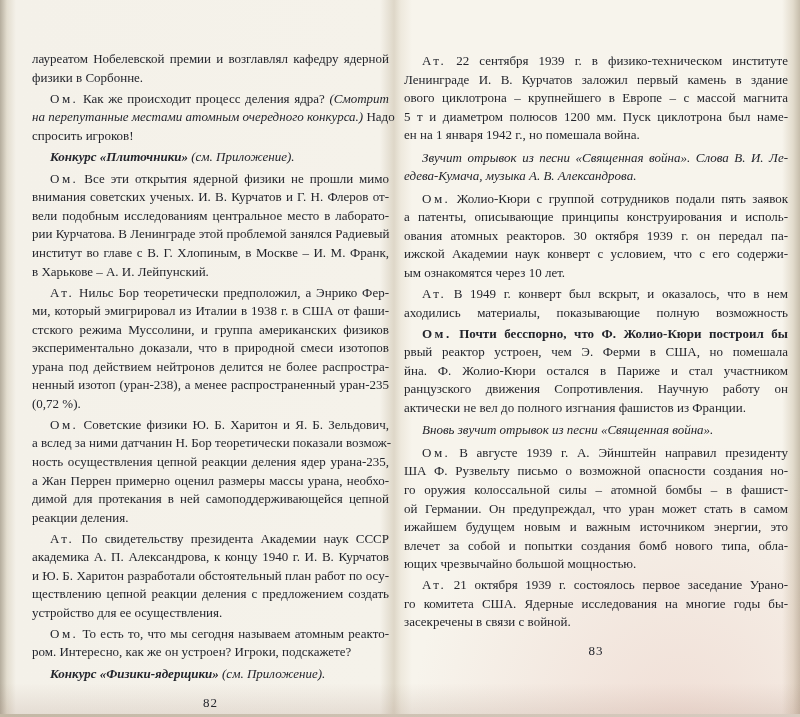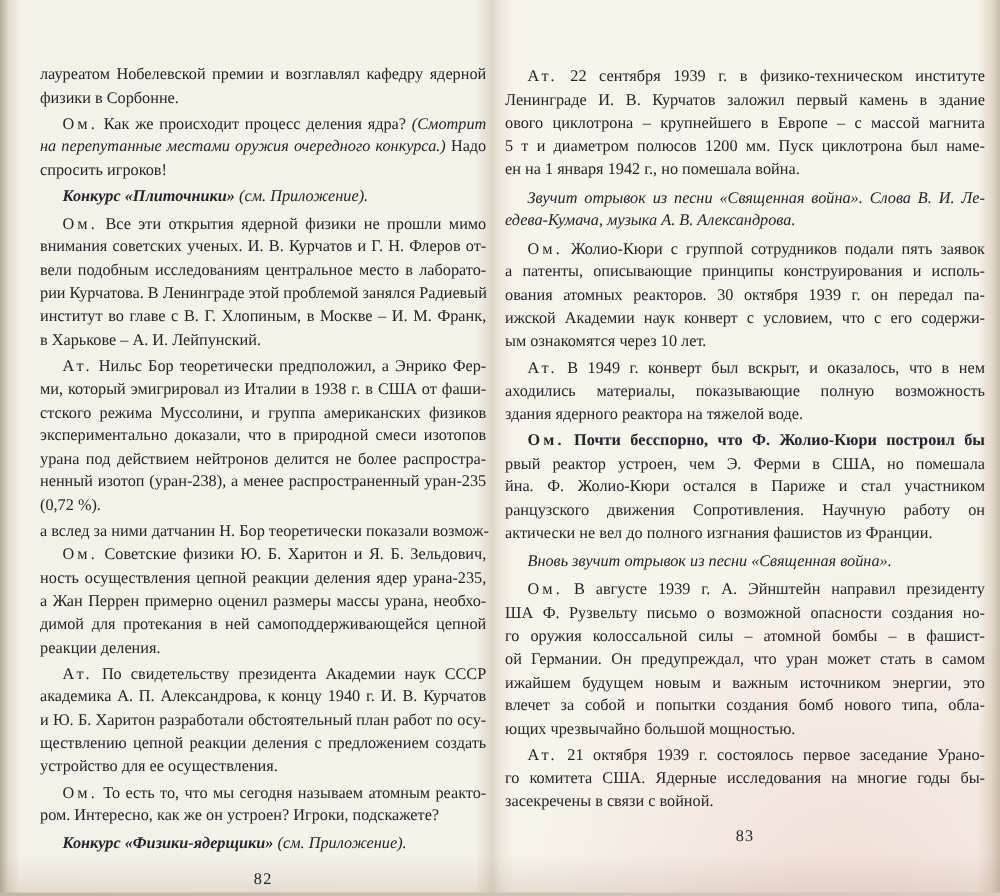--- a/index.html
+++ b/index.html
@@ -43,21 +43,21 @@
 <div>
 
   <div class="page page-left">
     <div id="left-col">
         <div class="para body">
           <div class="line">лауреатом Нобелевской премии и возглавлял кафедру ядерной</div>
           <div class="line end">физики в Сорбонне.</div>
         </div>
         <div class="para body">
           <div class="line" style="padding-left: 18px;"><span class="sp">Ом.</span><span> Как же происходит процесс деления ядра? </span><span class="i">(Смотрит</span></div>
-          <div class="line"><span class="i">на перепутанные местами оружия очередного конкурса.)</span><span> Надо</span></div>
+          <div class="line"><span class="i">на перепутанные местами атомным очередного конкурса.)</span><span> Надо</span></div>
           <div class="line end">спросить игроков!</div>
         </div>
         <div class="para heading">
           <div class="line end" style="padding-left: 18px;"><span class="bi">Конкурс «Плиточники» </span><span class="i">(см. Приложение).</span></div>
         </div>
         <div class="para body">
           <div class="line" style="padding-left: 18px;"><span class="sp">Ом.</span><span> Все эти открытия ядерной физики не прошли мимо</span></div>
           <div class="line">внимания советских ученых. И. В. Курчатов и Г. Н. Флеров от-</div>
           <div class="line">вели подобным исследованиям центральное место в лаборато-</div>
           <div class="line">рии Курчатова. В Ленинграде этой проблемой занялся Радиевый</div>
@@ -67,22 +67,22 @@
         <div class="para body">
           <div class="line" style="padding-left: 18px;"><span class="sp">Ат.</span><span> Нильс Бор теоретически предположил, а Энрико Фер-</span></div>
           <div class="line">ми, который эмигрировал из Италии в 1938 г. в США от фаши-</div>
           <div class="line">стского режима Муссолини, и группа американских физиков</div>
           <div class="line">экспериментально доказали, что в природной смеси изотопов</div>
           <div class="line">урана под действием нейтронов делится не более распростра-</div>
           <div class="line">ненный изотоп (уран-238), а менее распространенный уран-235</div>
           <div class="line end">(0,72 %).</div>
         </div>
         <div class="para body">
+          <div class="line" style="padding-left: 18px;"><span class="sp">Ом.</span><span> Советские физики Ю. Б. Харитон и Я. Б. Зельдович,</span></div>
           <div class="line">а вслед за ними датчанин Н. Бор теоретически показали возмож-</div>
-          <div class="line" style="padding-left: 18px;"><span class="sp">Ом.</span><span> Советские физики Ю. Б. Харитон и Я. Б. Зельдович,</span></div>
           <div class="line">ность осуществления цепной реакции деления ядер урана-235,</div>
           <div class="line">а Жан Перрен примерно оценил размеры массы урана, необхо-</div>
           <div class="line">димой для протекания в ней самоподдерживающейся цепной</div>
           <div class="line end">реакции деления.</div>
         </div>
         <div class="para body">
           <div class="line" style="padding-left: 18px;"><span class="sp">Ат.</span><span> По свидетельству президента Академии наук СССР</span></div>
           <div class="line">академика А. П. Александрова, к концу 1940 г. И. В. Курчатов</div>
           <div class="line">и Ю. Б. Харитон разработали обстоятельный план работ по осу-</div>
           <div class="line">ществлению цепной реакции деления с предложением создать</div>
@@ -115,21 +115,20 @@
         <div class="para body">
           <div class="line" style="padding-left: 18px;"><span class="sp">Ом.</span><span> Жолио-Кюри с группой сотрудников подали пять заявок</span></div>
           <div class="line">а патенты, описывающие принципы конструирования и исполь-</div>
           <div class="line">ования атомных реакторов. 30 октября 1939 г. он передал па-</div>
           <div class="line">ижской Академии наук конверт с условием, что с его содержи-</div>
           <div class="line end">ым ознакомятся через 10 лет.</div>
         </div>
         <div class="para body">
           <div class="line" style="padding-left: 18px;"><span class="sp">Ат.</span><span> В 1949 г. конверт был вскрыт, и оказалось, что в нем</span></div>
           <div class="line">аходились материалы, показывающие полную возможность</div>
-          <div class="line end">здания ядерного реактора на тяжелой воде.</div>
         </div>
         <div class="para body">
           <div class="line" style="padding-left: 18px; font-weight: bold;"><span class="sp">Ом.</span><span> Почти бесспорно, что Ф. Жолио-Кюри построил бы</span></div>
           <div class="line">рвый реактор устроен, чем Э. Ферми в США, но помешала</div>
           <div class="line">йна. Ф. Жолио-Кюри остался в Париже и стал участником</div>
           <div class="line">ранцузского движения Сопротивления. Научную работу он</div>
           <div class="line end">актически не вел до полного изгнания фашистов из Франции.</div>
         </div>
         <div class="para stage">
           <div class="line end" style="padding-left: 18px;">Вновь звучит отрывок из песни «Священная война».</div>

